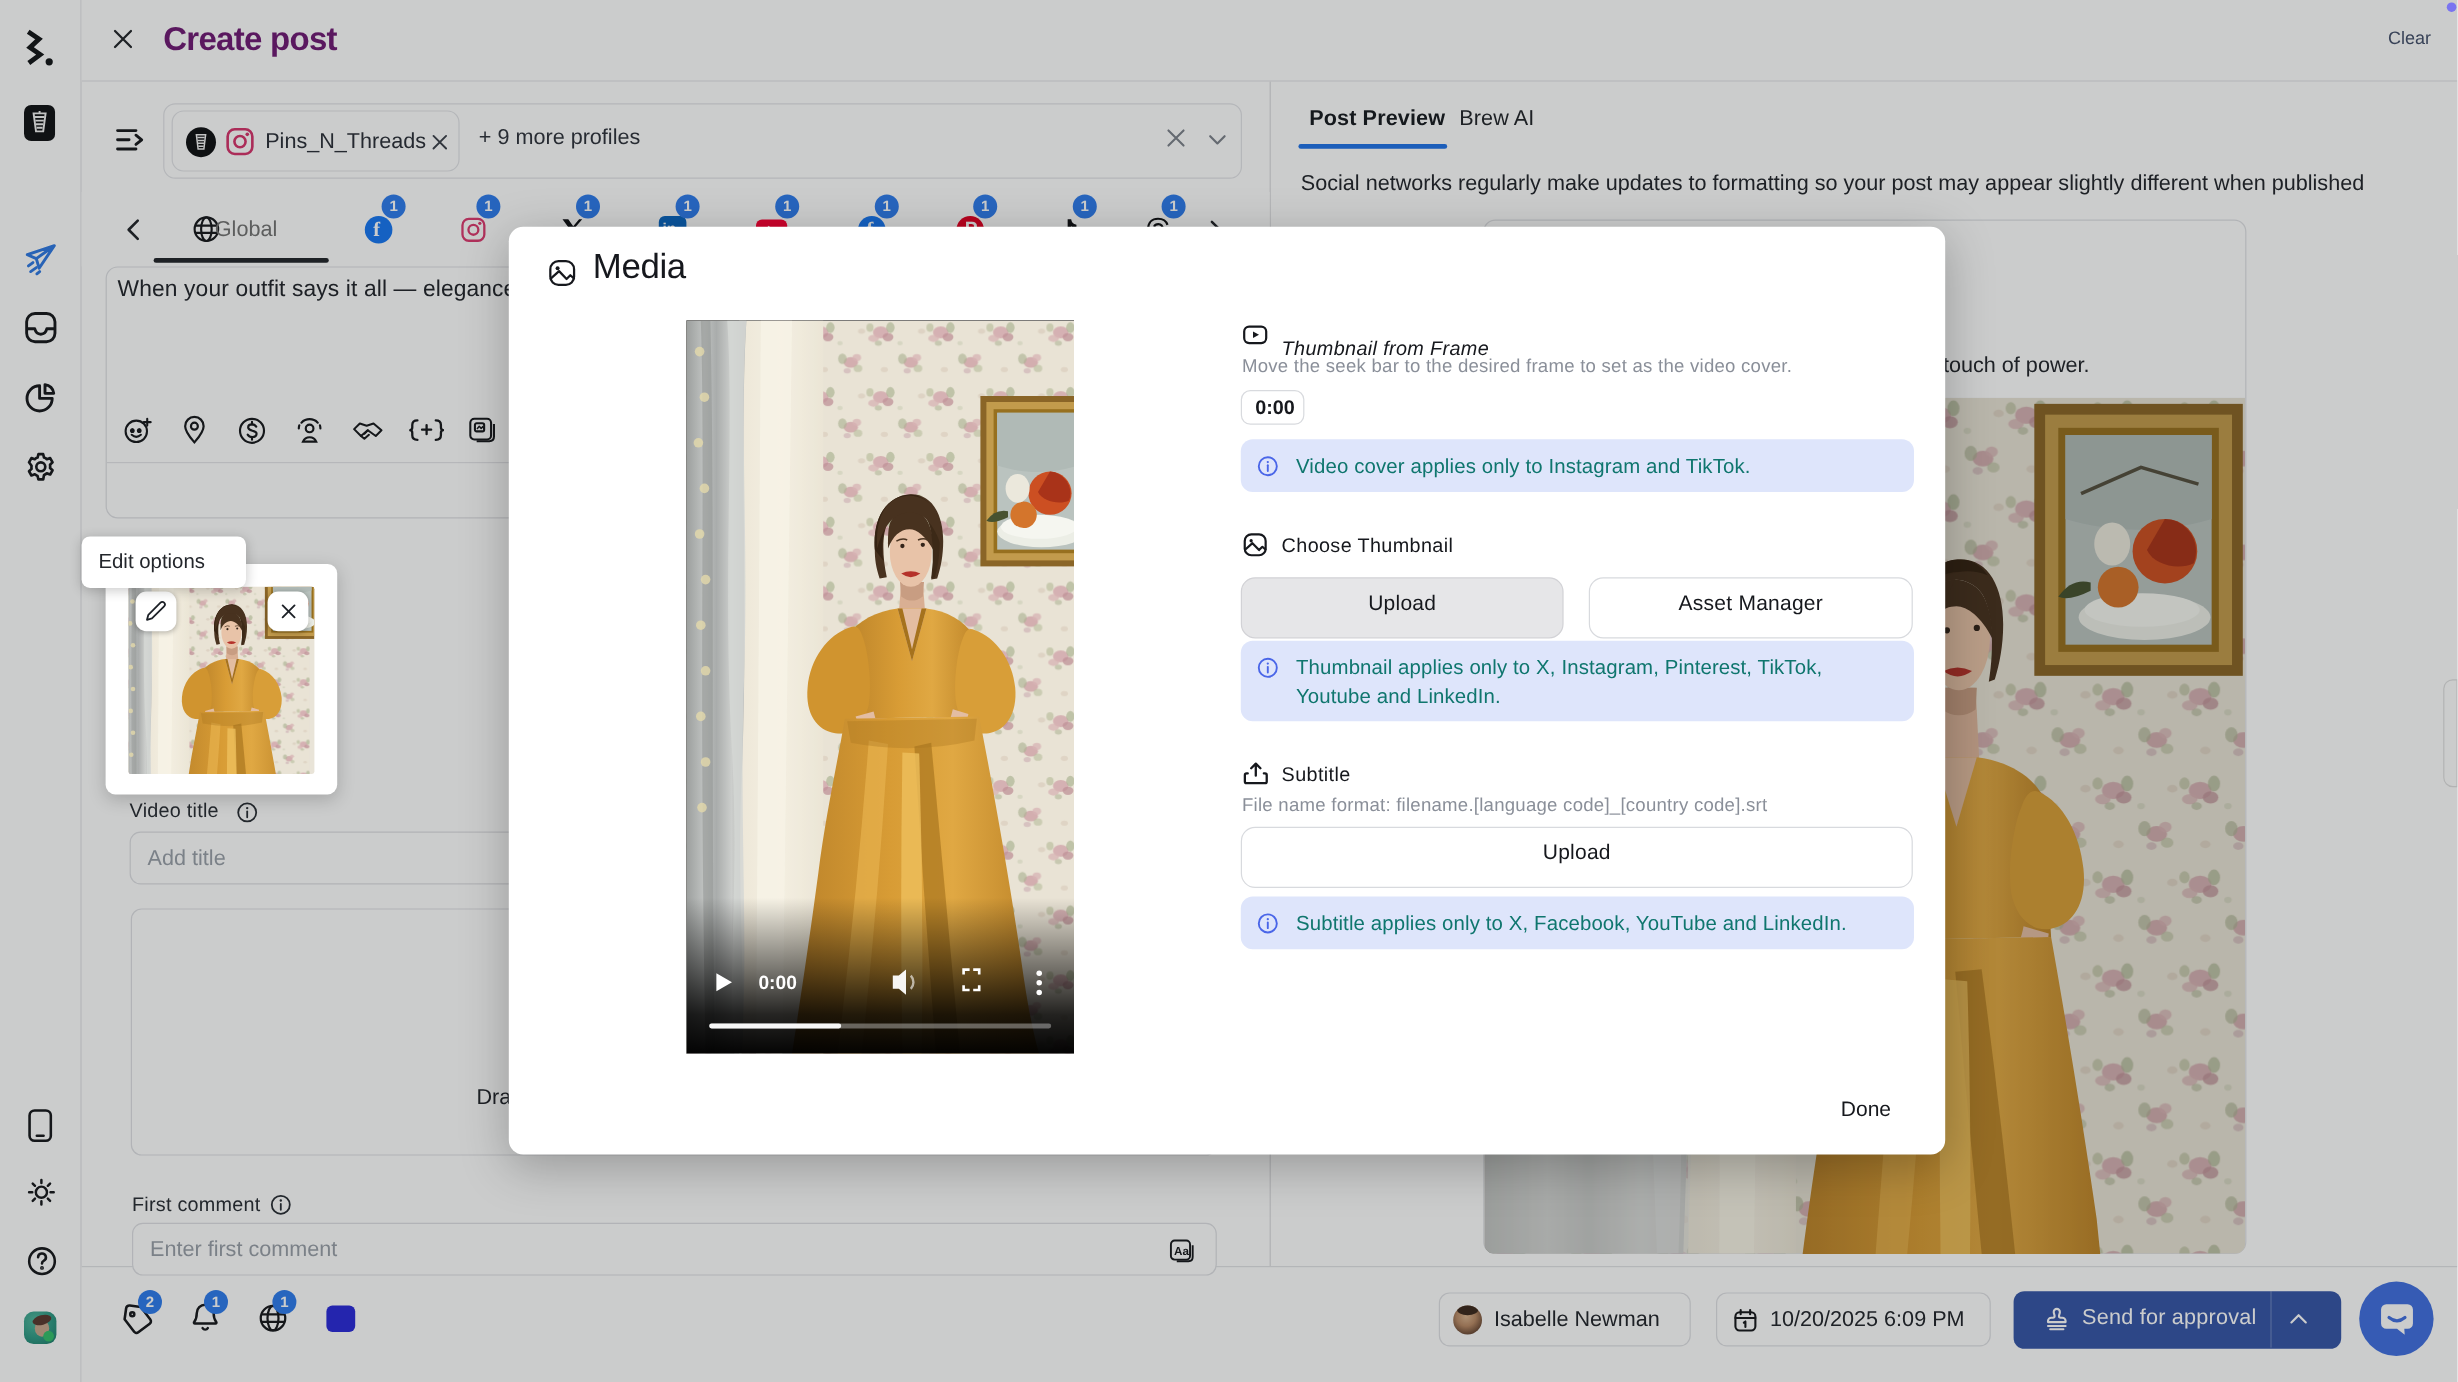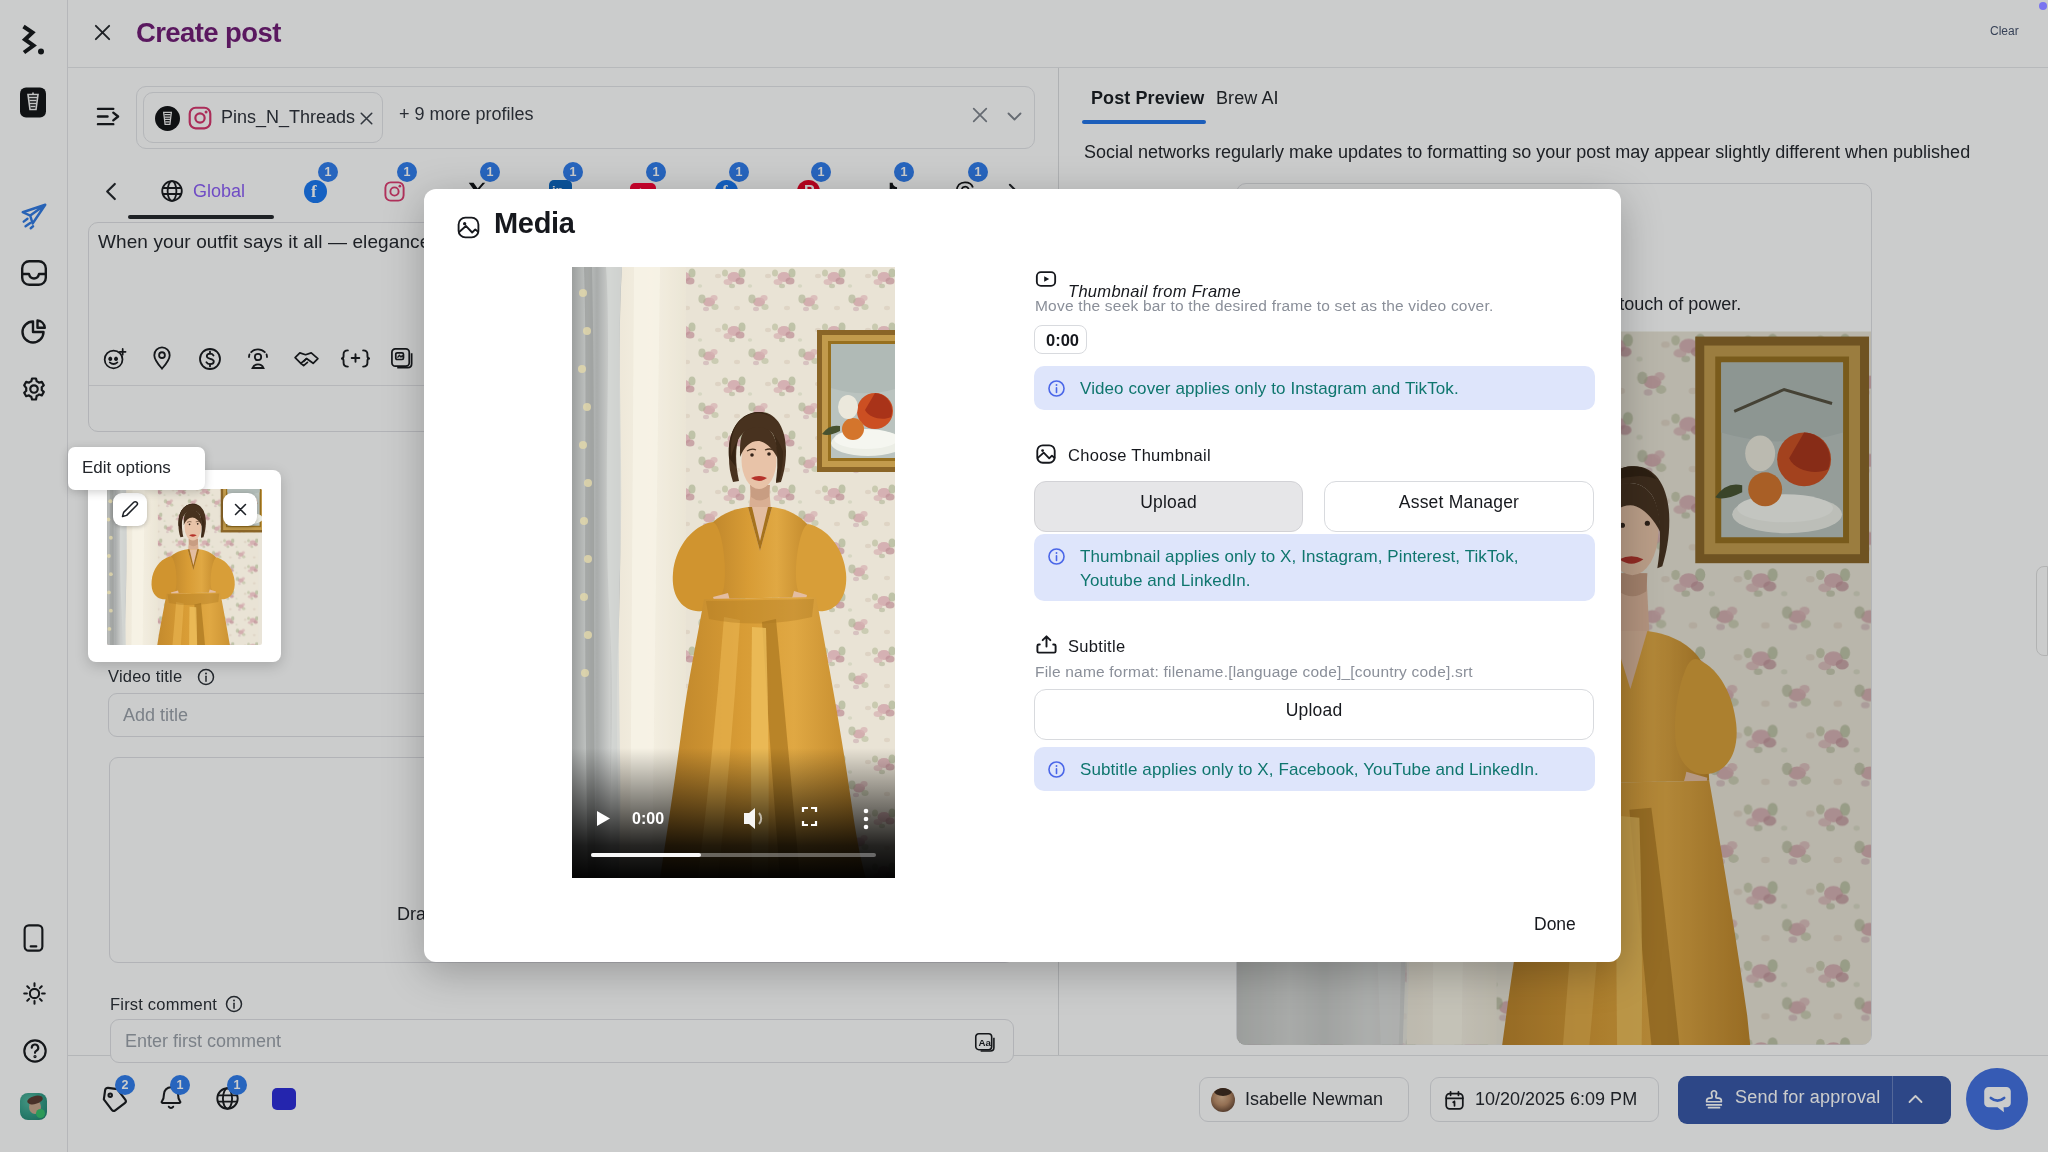--- a/index.html
+++ b/index.html
@@ -4,21 +4,21 @@
 <style>
 * { margin:0; padding:0; box-sizing:border-box; }
 html,body { width:2048px; height:1152px; }
 body { font-family:"Liberation Sans", sans-serif; position:relative; overflow:hidden; background:#ffffff; color:#1d2129; }
 
 #page { position:absolute; inset:0; background:#fff; }
 #sidebar { position:absolute; left:0; top:0; width:68px; height:1152px; background:#fff; border-right:1px solid #e4e5e8; }
 #header { position:absolute; left:68px; top:0; width:1980px; height:68px; background:#fff; border-bottom:1px solid #e6e7ea; }
 #hx { position:absolute; left:93px; top:23px; width:19px; height:19px; }
 #htitle { position:absolute; left:136px; top:17px; font-size:27.5px; font-weight:700; letter-spacing:-0.6px; color:#701a75; }
-#hclear { position:absolute; left:1990px; top:24px; font-size:12px; color:#44506b; }
+#hclear { position:absolute; left:1990px; top:24px; font-size:15px; color:#44506b; }
 
 #divider { position:absolute; left:1058px; top:68px; width:1px; height:987px; background:#dcdde0; }
 #bottombar { position:absolute; left:68px; top:1055px; width:1980px; height:97px; background:#fff; border-top:1px solid #e2e3e6; }
 
 #selwrap { position:absolute; left:136px; top:86px; width:899px; height:63px; border:1px solid #e3e4e8; border-radius:10px; background:#fff; }
 #selchip { position:absolute; left:143px; top:92px; width:240px; height:51px; border:1px solid #e3e4e8; border-radius:10px; background:#fff; }
 
 #tabs { position:absolute; left:68px; top:160px; width:990px; height:62px; background:#fff; }
 #gunder { position:absolute; left:128px; top:215px; width:146px; height:4px; background:#23262b; border-radius:2px; }
 
@@ -56,21 +56,21 @@
 
 #thumbcard { position:absolute; left:88px; top:470px; width:193px; height:192px; background:#fff; border-radius:8px; box-shadow:0 4px 14px rgba(0,0,0,0.18); z-index:20; }
 #thumbimg { position:absolute; left:19px; top:19px; width:155px; height:156px; overflow:hidden; border-radius:2px; background:#e9e4d8; }
 #tbedit,#tbx { position:absolute; top:23px; width:34px; height:33px; background:#fff; border-radius:9px; box-shadow:0 1px 4px rgba(0,0,0,0.25); z-index:21; }
 #tbedit { left:25px; }
 #tbx { left:135px; }
 #tooltip { position:absolute; left:68px; top:447px; width:137px; height:43px; background:#fff; border-radius:7px; box-shadow:0 2px 10px rgba(0,0,0,0.2); z-index:22; }
 #tooltip span { position:absolute; left:14px; top:11px; font-size:17px; color:#23262b; }
 
 #modal { position:absolute; left:424px; top:189px; width:1197px; height:773px; background:#fff; border-radius:12px; box-shadow:0 10px 40px rgba(0,0,0,0.25); z-index:30; }
-#mtitle { position:absolute; left:70px; top:18px; font-size:29px; font-weight:700; letter-spacing:-0.3px; color:#16181d; }
+#mtitle { position:absolute; left:70px; top:18px; font-size:29px; font-weight:400; letter-spacing:-0.3px; color:#16181d; }
 #mvideo { position:absolute; left:148px; top:78px; width:323px; height:611px; background:#000; overflow:hidden; }
 
 .mh { position:absolute; font-size:16.5px; font-weight:500; letter-spacing:0.3px; color:#16181d; }
 .msub { position:absolute; font-size:15.5px; color:#8a8f99; letter-spacing:0.2px; }
 .ibox { position:absolute; left:610px; width:561px; background:#dee5fb; border-radius:10px; color:#0f766e; font-size:17px; letter-spacing:0.1px; }
 .ibox .itxt { position:absolute; left:46px; top:11px; line-height:24px; }
 .iinfo { position:absolute; left:13px; top:13px; width:19px; height:19px; }
 #chip000 { position:absolute; left:610px; top:136px; width:53px; height:29px; border:1px solid #d8dade; border-radius:8px; background:#fff; }
 #chip000 span { position:absolute; left:11px; top:5px; font-size:16.5px; font-weight:700; color:#16181d; }
 .btn { position:absolute; height:51px; border-radius:12px; font-size:17.5px; color:#16181d; text-align:center; line-height:40px; letter-spacing:0.2px; }
@@ -353,21 +353,21 @@
     </svg>
   <div id="tabs">
     <svg class="ico" style="left:37px;top:22px;" viewBox="0 0 12 20" width="12" height="19" fill="none" stroke="#23262b" stroke-width="2.3" stroke-linecap="round" stroke-linejoin="round">
         <path d="M10 2 L2 10 L10 18"></path>
       </svg>
     <svg class="ico" style="left:92px;top:19px;" viewBox="0 0 24 24" width="24" height="24" fill="none" stroke="#17191d" stroke-width="1.8">
         <circle cx="12" cy="12" r="9.8"></circle>
         <ellipse cx="12" cy="12" rx="4.4" ry="9.8"></ellipse>
         <path d="M2.6 9 h18.8 M2.6 15 h18.8"></path>
       </svg>
-    <div class="ico" style="left:125px;top:21px;font-size:18px;font-weight:500;color:#8b5cf6;">Global</div>
+    <div class="ico" style="left:111px;top:21px;font-size:18px;font-weight:500;color:#737373;">Global</div>
   </div>
   <div id="gunder"></div>
 
   <div id="socialicons">
     <div class="ico" style="left:304px;top:180px;width:23px;height:23px;border-radius:50%;background:#1877F2;">
         <span style="position:absolute;left:7px;top:2px;color:#fff;font-size:17px;font-weight:700;font-family:'Liberation Serif',serif;">f</span>
       </div>
     <svg class="ico" style="left:383px;top:180px;" viewBox="0 0 24 24" width="23" height="23" fill="none" stroke="#dd3a70" stroke-width="2">
         <rect x="2.5" y="2.5" width="19" height="19" rx="5.5"></rect>
         <circle cx="12" cy="12" r="4.3"></circle>

